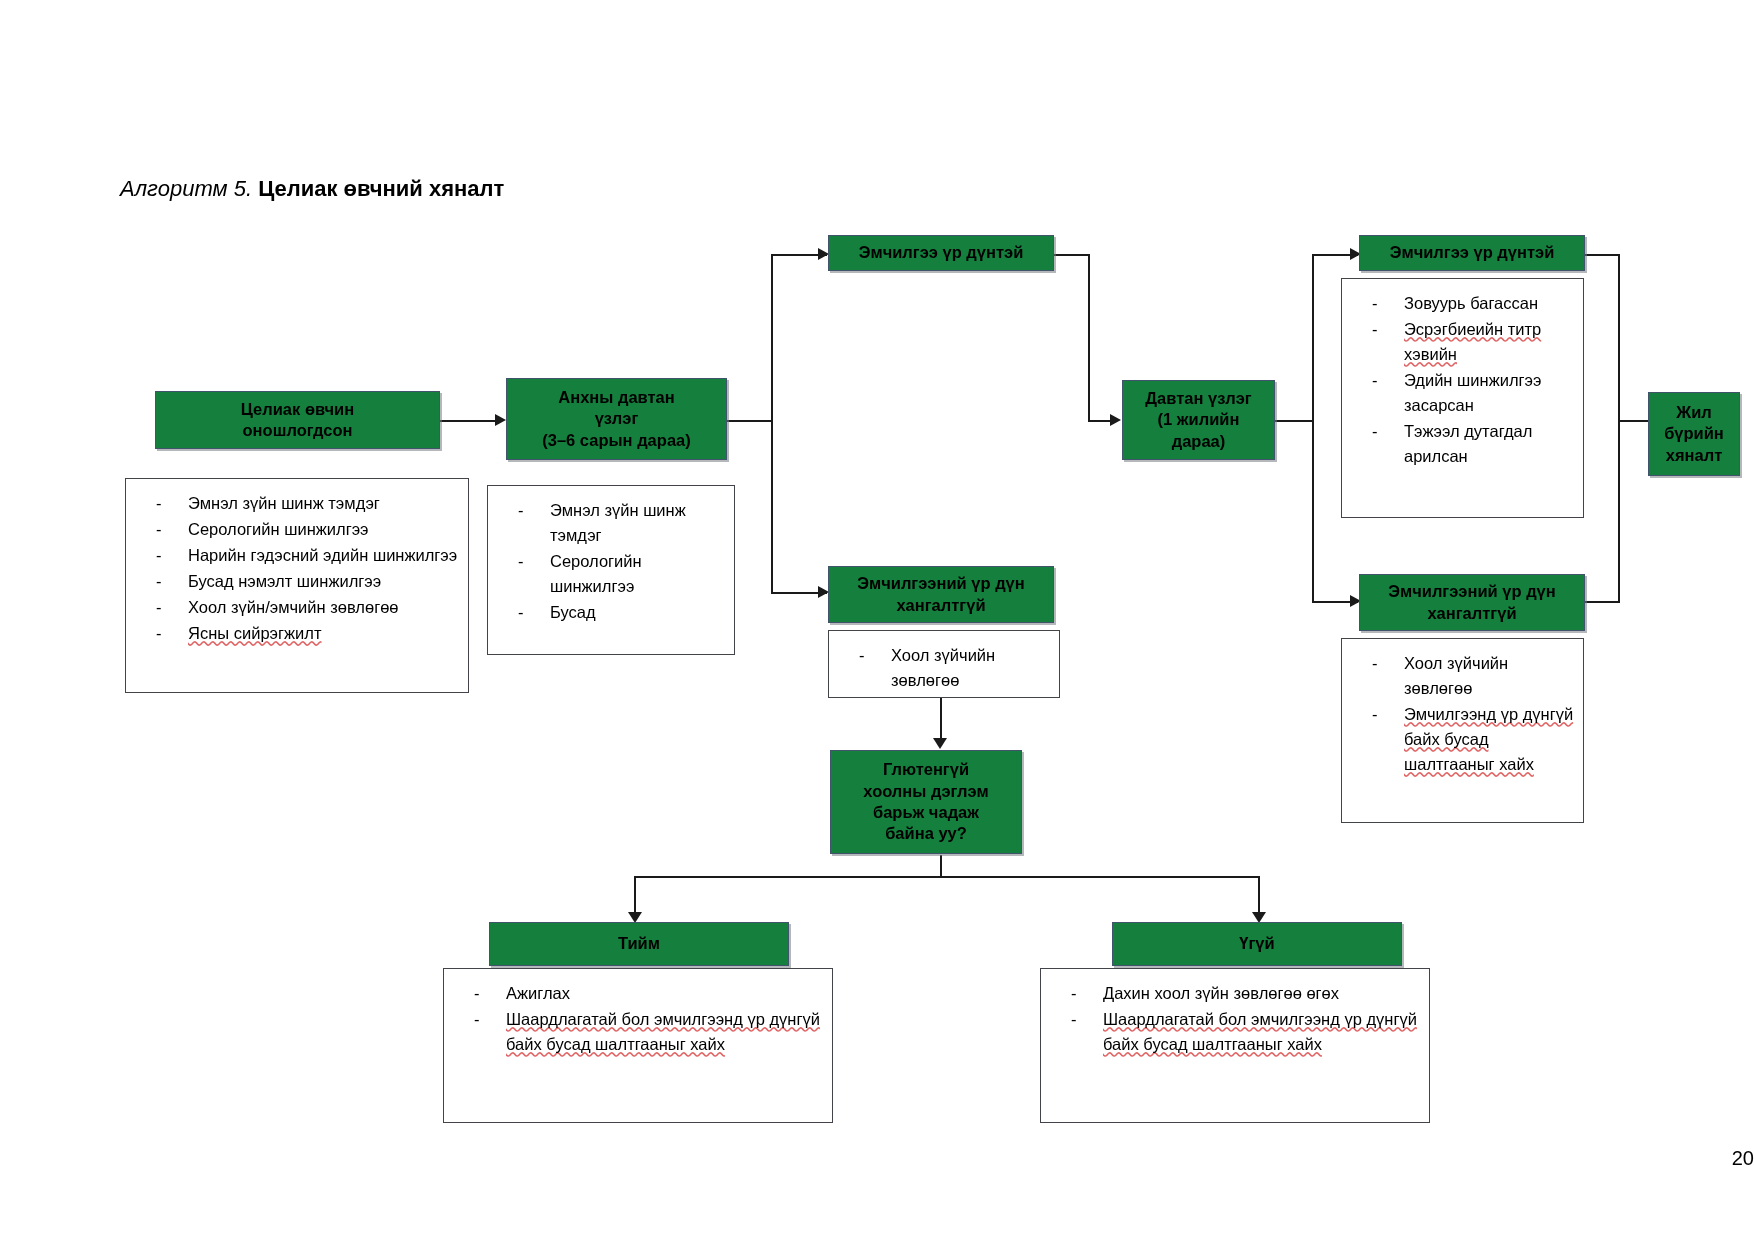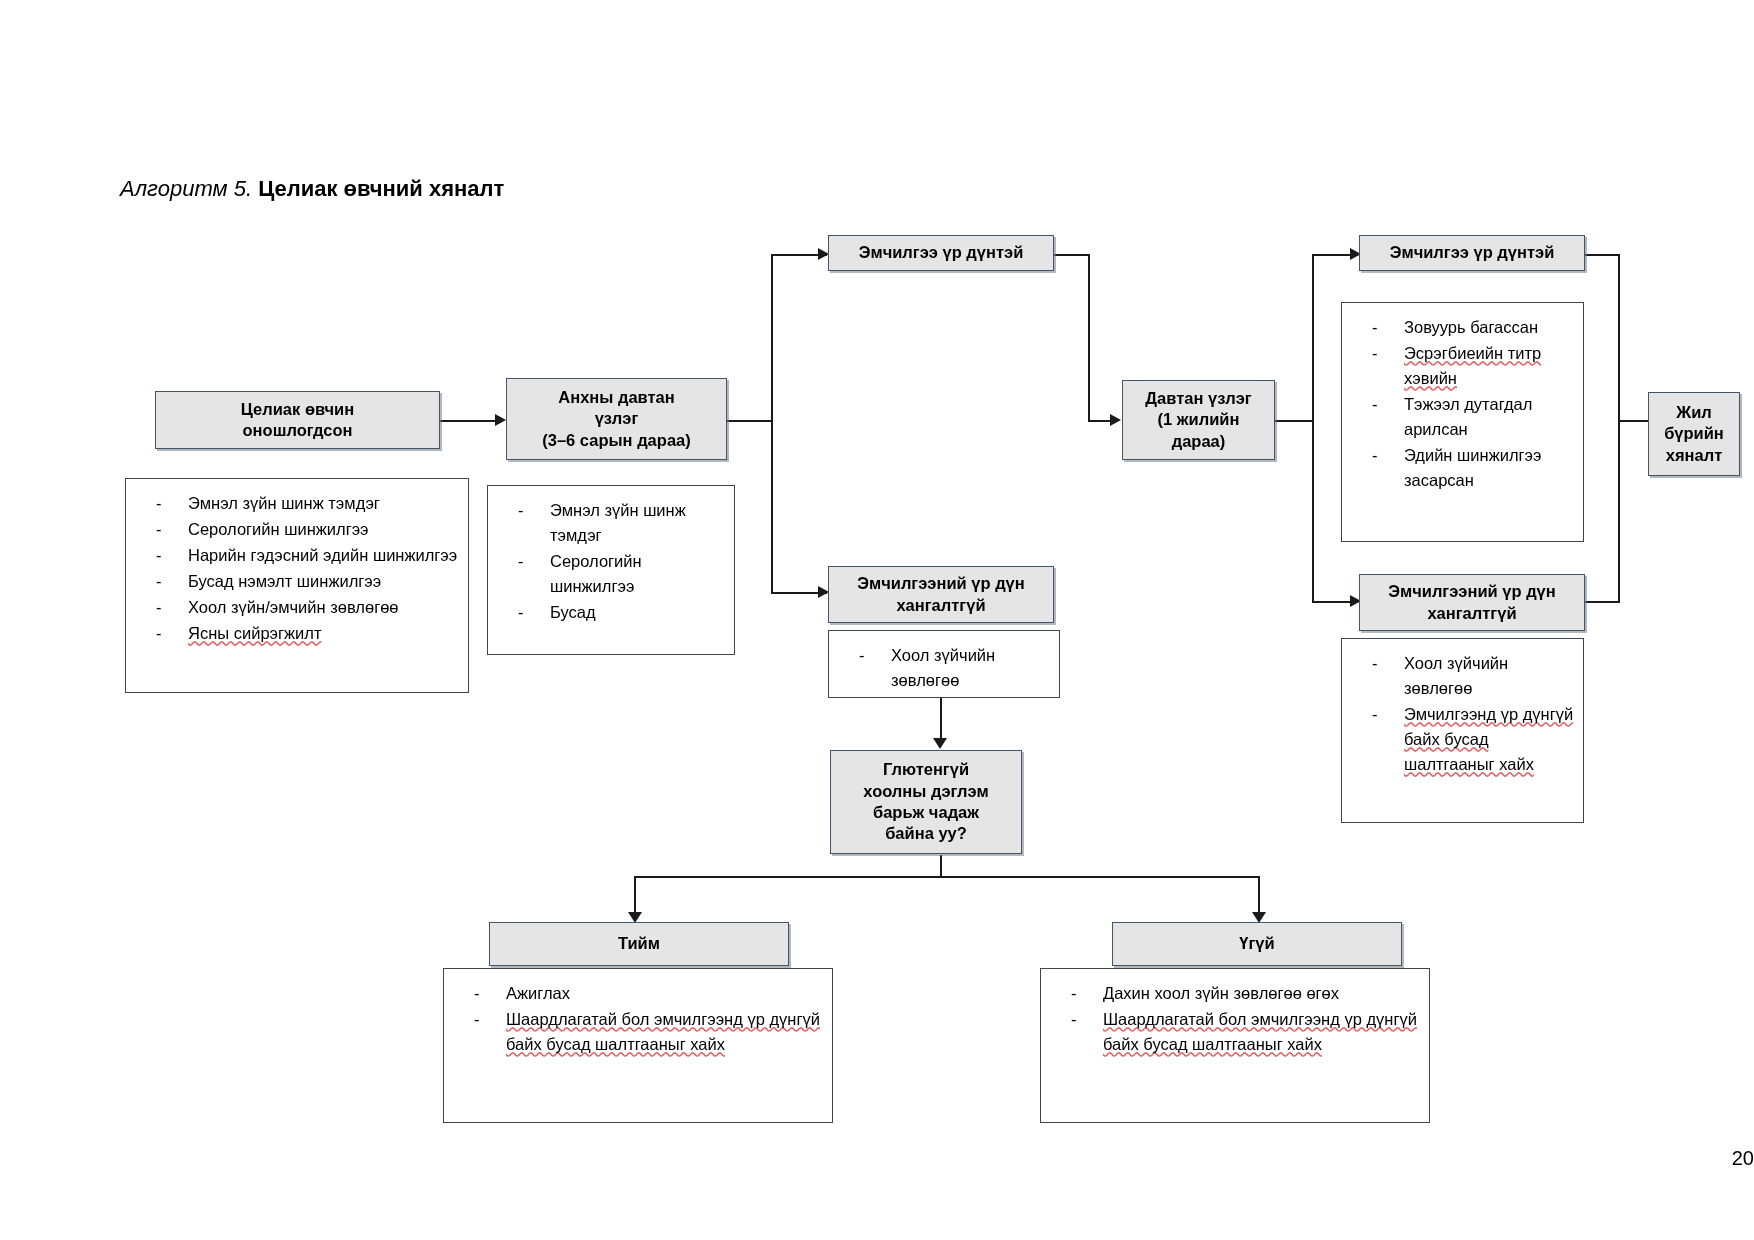--- a/index.html
+++ b/index.html
@@ -25,21 +25,21 @@
   #page-number{
     position:absolute;left:0;right:0;top:1147px;
     text-align:right;font-size:20px;
   }
 
   
   .node{
     position:absolute;
     box-sizing:border-box;
     border:1px solid #41546b;
-    background:#e5e5e5;
+    background:#15803d;
     display:flex;align-items:center;justify-content:center;
     text-align:center;
     font-weight:700;font-size:16.5px;line-height:1.30;
     padding:5px 6px;
     box-shadow:2px 2px 0 rgba(120,125,132,.55);
   }
   .node span{display:block;}
 
   .listbox{
     position:absolute;
@@ -186,26 +186,26 @@
       <span>дараа)</span>
     </div>
   </div>
 
   <div class="node" style="left:1359px;top:235px;width:226px;height:36px;">
     <div>
       <span>Эмчилгээ үр дүнтэй</span>
     </div>
   </div>
 
-  <div class="listbox" style="left:1341px;top:302px;width:243px;height:240px;">
+  <div class="listbox" style="left:1341px;top:278px;width:243px;height:240px;">
     <ul>
       <li>Зовуурь багассан</li>
       <li class="sp">Эсрэгбиеийн титр хэвийн</li>
+      <li>Эдийн шинжилгээ засарсан</li>
       <li>Тэжээл дутагдал арилсан</li>
-      <li>Эдийн шинжилгээ засарсан</li>
     </ul>
   </div>
 
   <div class="node" style="left:1359px;top:574px;width:226px;height:57px;">
     <div>
       <span>Эмчилгээний үр дүн</span>
       <span>хангалтгүй</span>
     </div>
   </div>
 

